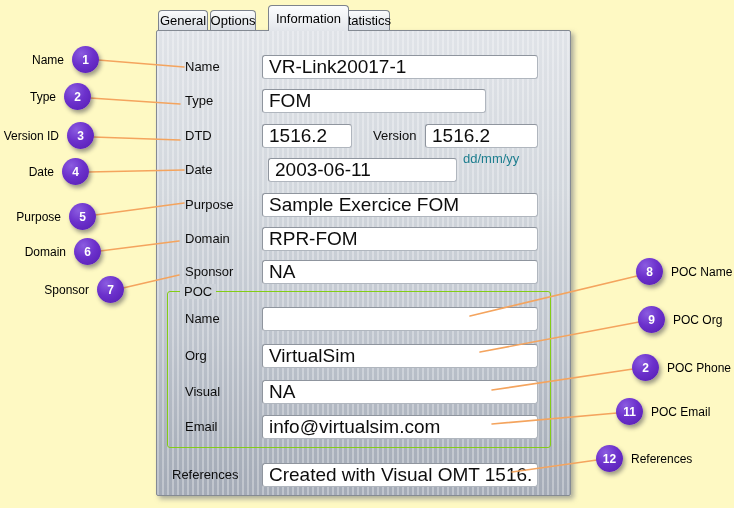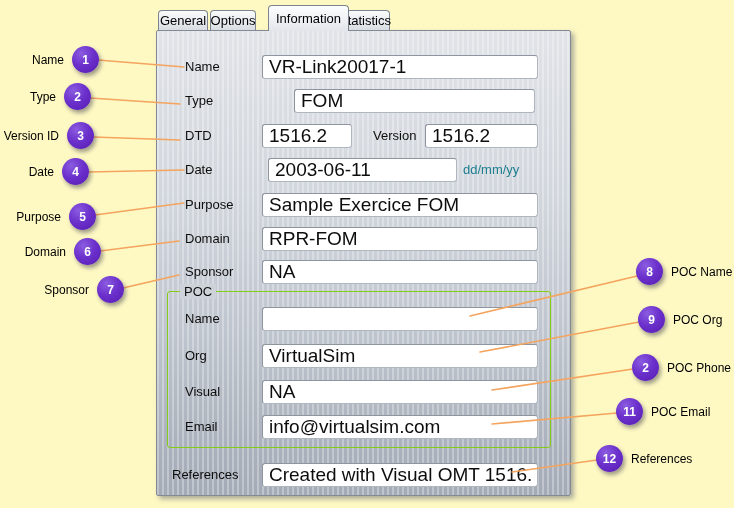--- a/index.html
+++ b/index.html
@@ -80,30 +80,30 @@
   <div class="tab" style="left:210px; top:10px; width:46px; height:20px;">Options</div>
   <div class="tab active" style="left:268px; top:5px; width:81px; height:26px;">Information</div>
   <div class="tab" style="left:340px; top:10px; width:50px; height:20px;">Statistics</div>
 
   <div class="panel"></div>
 
   <div class="flabel" style="left:185px; top:59px;">Name</div>
   <input class="finput" style="left: 262px; top: 55px; width: 276px;" type="text" value="VR-Link20017-1">
 
   <div class="flabel" style="left:185px; top:93px;">Type</div>
-  <input class="finput" style="left: 262px; top: 89px; width: 241px; margin-left: 32px;" type="text" value="FOM">
+  <input class="finput" style="left: 262px; top: 89px; width: 224px;" type="text" value="FOM">
 
   <div class="flabel" style="left:185px; top:128px;">DTD</div>
   <input class="finput" style="left: 262px; top: 124px; width: 90px;" type="text" value="1516.2">
   <div class="flabel" style="left:373px; top:128px;">Version</div>
   <input class="finput" style="left: 425px; top: 124px; width: 113px;" type="text" value="1516.2">
 
   <div class="flabel" style="left:185px; top:162px;">Date</div>
   <input class="finput" style="left: 268px; top: 158px; width: 189px;" type="text" value="2003-06-11">
-  <div class="hint" style="left:463px; top:162px; color:#1d7e8f;">dd/mm/yy</div>
+  <div class="hint" style="left:463px; top:151px; color:#1d7e8f;">dd/mm/yy</div>
 
   <div class="flabel" style="left:185px; top:197px;">Purpose</div>
   <input class="finput" style="left: 262px; top: 193px; width: 276px;" type="text" value="Sample Exercice FOM">
 
   <div class="flabel" style="left:185px; top:231px;">Domain</div>
   <input class="finput" style="left: 262px; top: 227px; width: 276px;" type="text" value="RPR-FOM">
 
   <div class="flabel" style="left:185px; top:264px;">Sponsor</div>
   <input class="finput" style="left: 262px; top: 260px; width: 276px;" type="text" value="NA">
 

